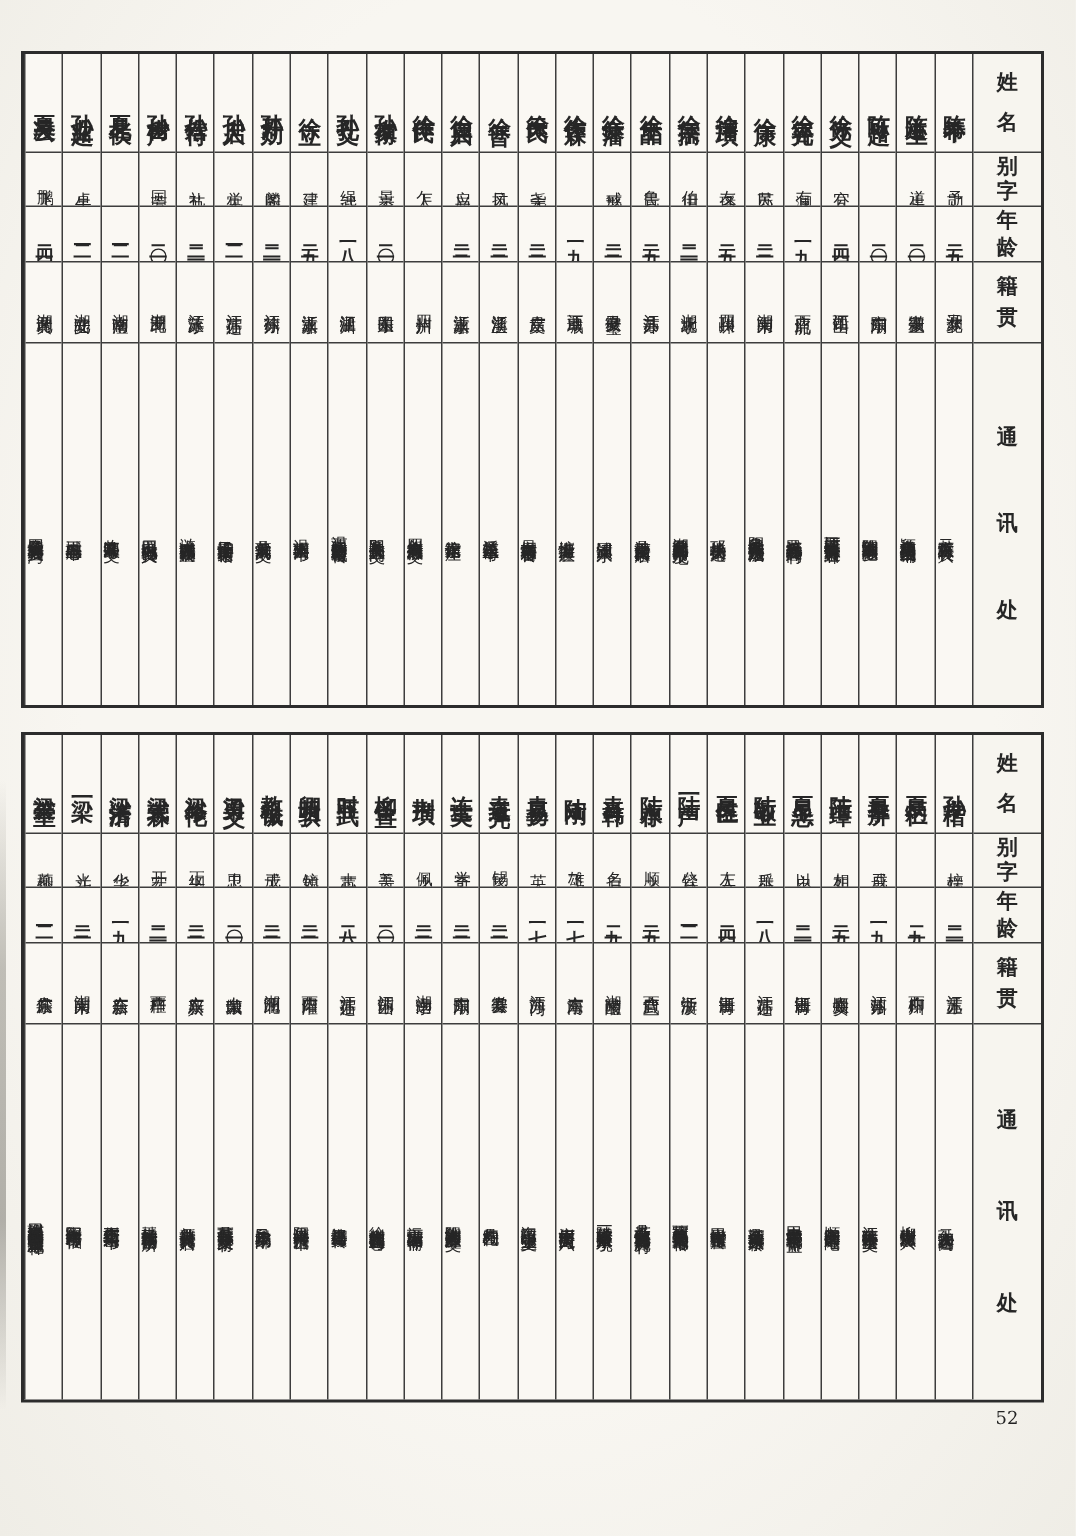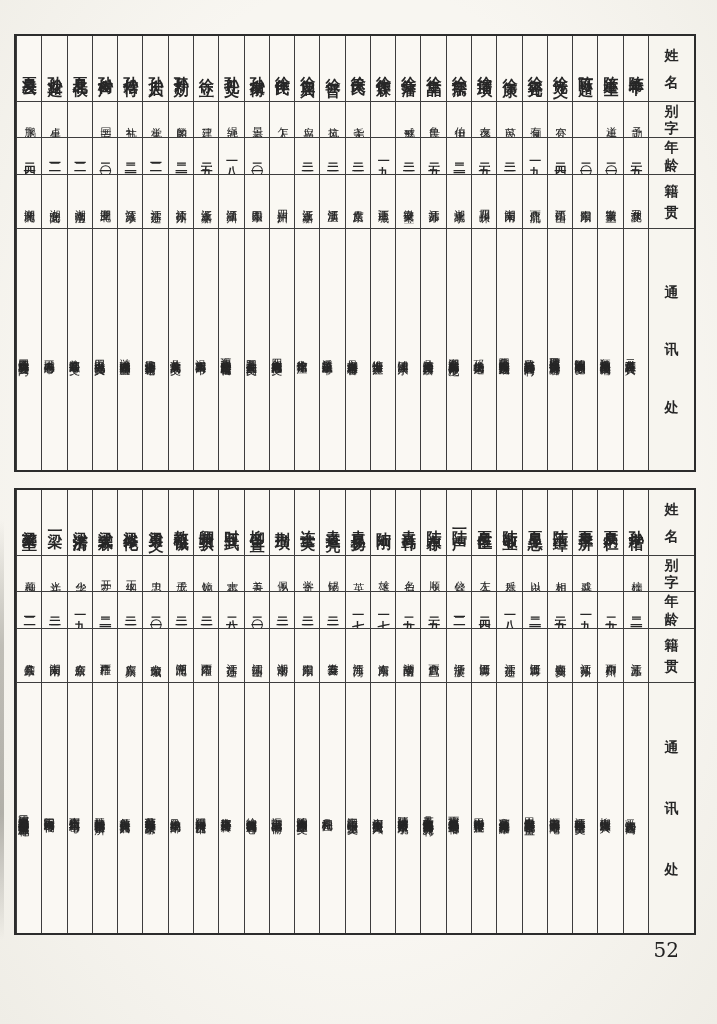--- a/index.html
+++ b/index.html
@@ -44,21 +44,21 @@
   .c-origin .v{font-size:11px;letter-spacing:0.5px;line-height:1;}
   .c-addr .v{font-size:11px;letter-spacing:0.5px;line-height:1.08;}
 
   
   .hdr{flex-direction:column;justify-content:space-around;align-items:center;
        font-weight:bold;font-size:14px;}
   .hdr .ch{display:block;line-height:1;}
   .hdr.c-name,.hdr.c-origin{padding:6px 0;}
   .hdr.c-addr{justify-content:space-around;padding:34px 0;}
 
-  .page-number{position:absolute;right:38px;top:938px;font-size:20px;
+  .page-number{position:absolute;right:38px;top:938px;font-size:12px;
     font-family:"DejaVu Serif", serif;color:#222;}
 </style>
 </head>
 <body>
 
 <div class="page">
 
   <div class="edge-artifact"></div>
 
   <section class="vtable t-top">

